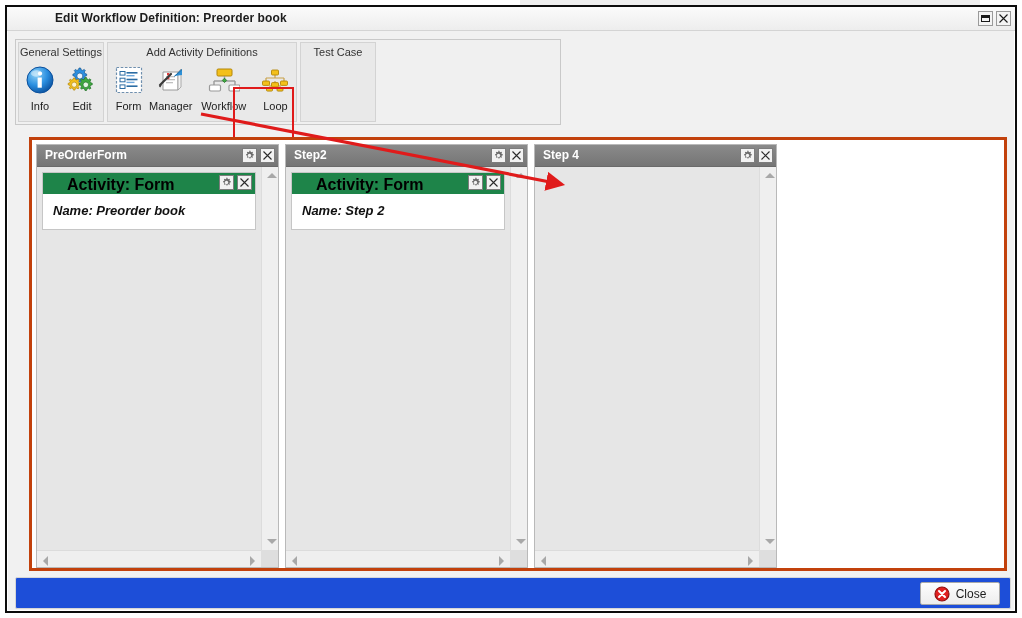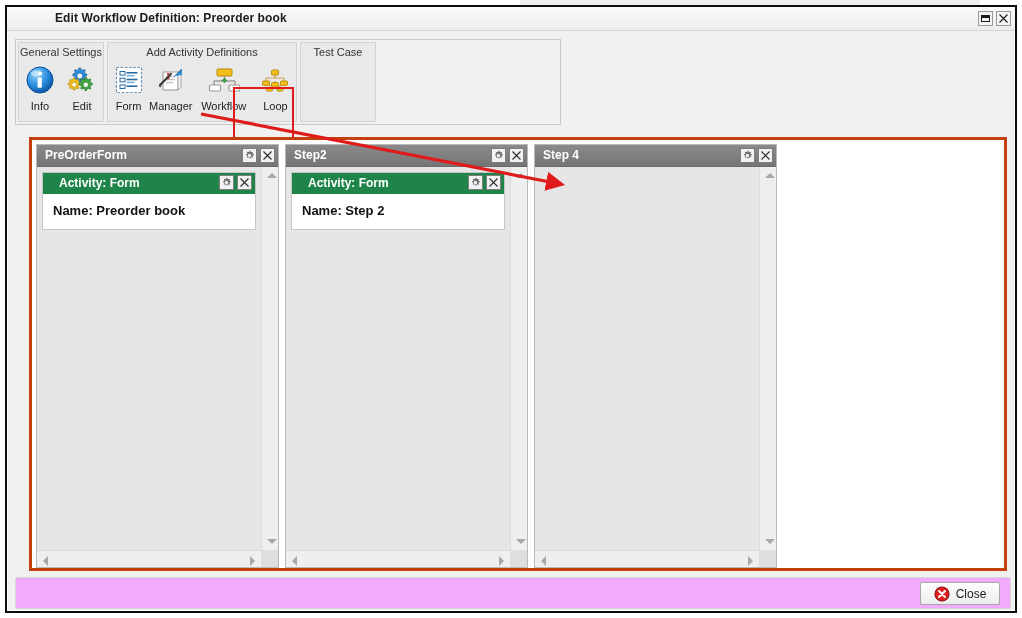--- a/index.html
+++ b/index.html
@@ -138,26 +138,26 @@
 
   
   .activity {
     background: #ffffff;
     border: 1px solid #c6c6c6;
   }
   .act-head {
     position: relative; height: 21px; background: #1e8449;
   }
   .act-head .atitle {
-    position: absolute; left: 16px; top: 3px;
-    font-size: 12px; font-weight: bold; color: #ffffff;
+    position: absolute; left: 24px; top: 3px;
+    font-size: 16px; font-weight: bold; color: #000000;
   }
   .act-head .hdr-btn { top: 2px; }
   .act-body {
-    padding: 9px 8px 11px 10px; background: #ffffff;
+    padding: 9px 8px 11px 10px; background: #ffffff; font-style: italic;
   }
   .act-body .nm {
     font-size: 13px; font-weight: bold; color: #111111;
   }
 
   
   .vscroll {
     position: absolute; right: 0; top: 0; bottom: 17px; width: 17px;
     background: #efefef; border-left: 1px solid #dcdcdc;
   }
@@ -173,21 +173,21 @@
     position: absolute; width: 0; height: 0; cursor: default;
   }
   .sb-arrow.up    { left: 5px;  top: 6px;    border-left: 5px solid transparent; border-right: 5px solid transparent; border-bottom: 5px solid #a8a8a8; }
   .sb-arrow.down  { left: 5px;  bottom: 6px; border-left: 5px solid transparent; border-right: 5px solid transparent; border-top: 5px solid #a8a8a8; }
   .sb-arrow.left  { left: 6px;  top: 5px;    border-top: 5px solid transparent; border-bottom: 5px solid transparent; border-right: 5px solid #a8a8a8; }
   .sb-arrow.right { right: 6px; top: 5px;    border-top: 5px solid transparent; border-bottom: 5px solid transparent; border-left: 5px solid #a8a8a8; }
 
   
   #footer {
     position: absolute; left: 8px; top: 570px; width: 996px; height: 32px;
-    background: #f0abfc; border: 1px solid #d6d6d6; border-radius: 2px;
+    background: #1d4ed8; border: 1px solid #d6d6d6; border-radius: 2px;
   }
   #close-button {
     position: absolute; right: 10px; top: 4px;
     width: 80px; height: 23px;
     background: linear-gradient(#fdfdfd, #ededed);
     border: 1px solid #a9a9a9; border-radius: 2px;
     display: flex; align-items: center; justify-content: center; gap: 6px;
     cursor: default;
   }
   #close-button .lbl { font-size: 12px; color: #1c1c1c; }

